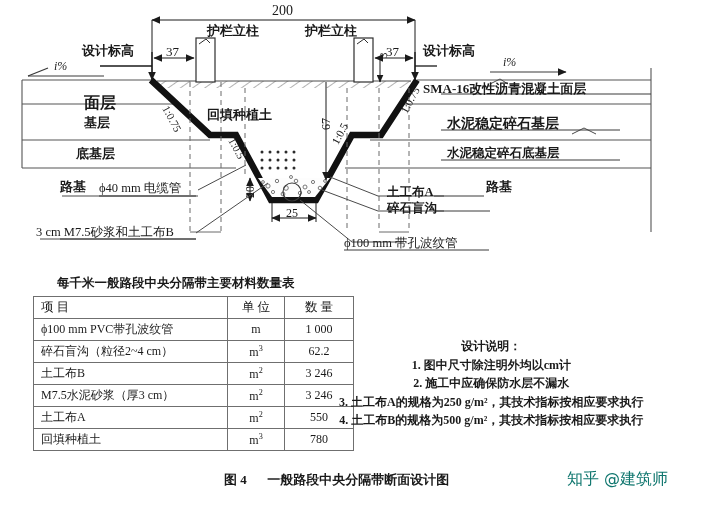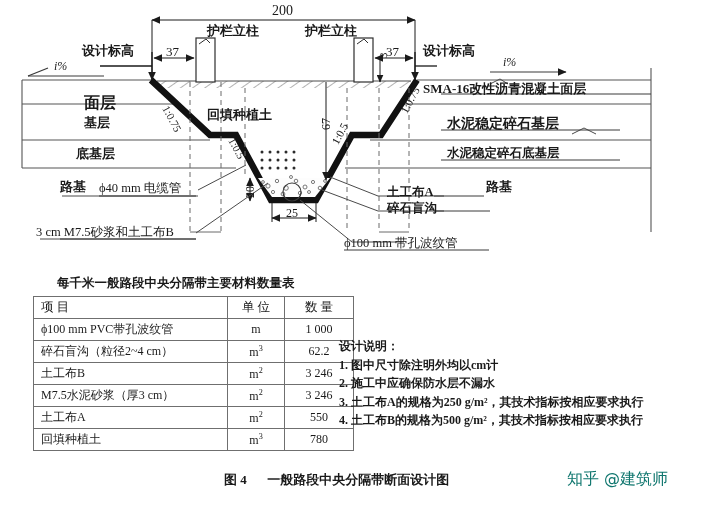--- a/index.html
+++ b/index.html
@@ -21,21 +21,21 @@
             background:#fff;}
   table.mat td,table.mat th{border:1px solid #6f6f6f;padding:2px 4px;
             font-size:12px;font-weight:400;text-align:center;height:17px;}
   table.mat th{font-size:12.5px;}
   table.mat td.item,table.mat th.item{text-align:left;width:182px;padding-left:7px;}
   table.mat td.unit,table.mat th.unit{width:48px;}
   table.mat td.qty,table.mat th.qty{width:60px;}
 
   
   .notes{position:absolute;left:339px;top:337px;font-size:12px;line-height:1.55;}
-  .notes div{white-space:nowrap;}
+  .notes div{white-space:nowrap;text-align:center;}
 
   
   .caption{position:absolute;left:224px;top:471px;font-size:13px;}
   .caption .fignum{font-weight:700;}
   .watermark{position:absolute;left:567px;top:469px;font-size:16px;color:#0f766e;
              font-family:"DejaVu Sans","Liberation Sans",sans-serif;}
   sup{font-size:0.68em;vertical-align:super;}
 </style>
 </head>
 <body>

